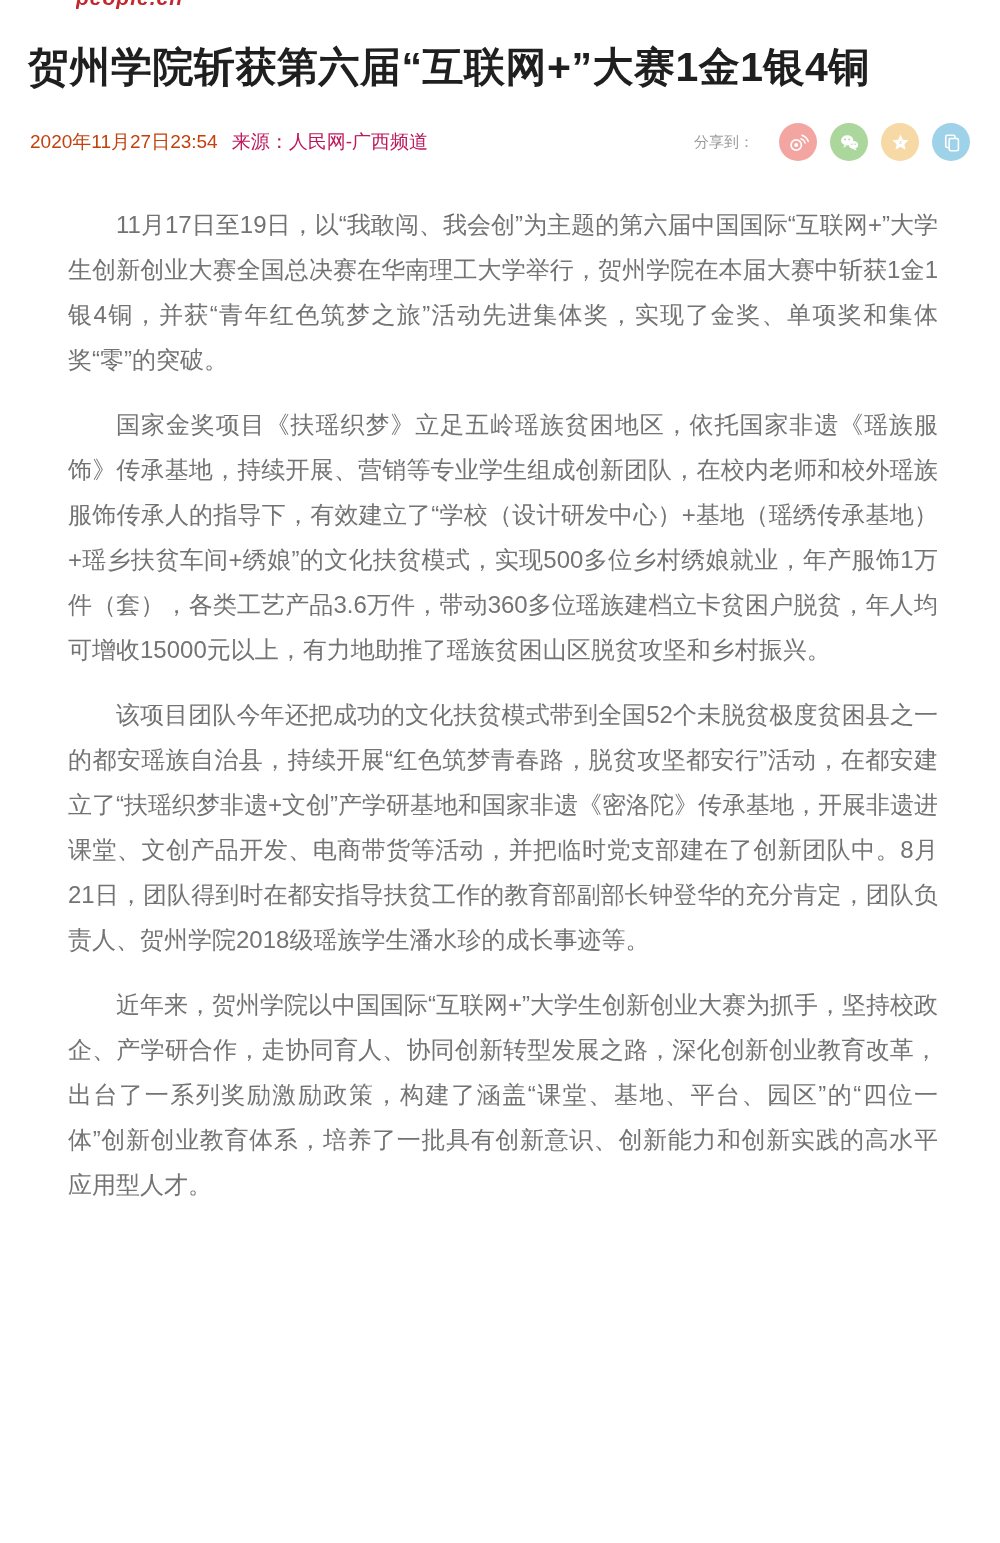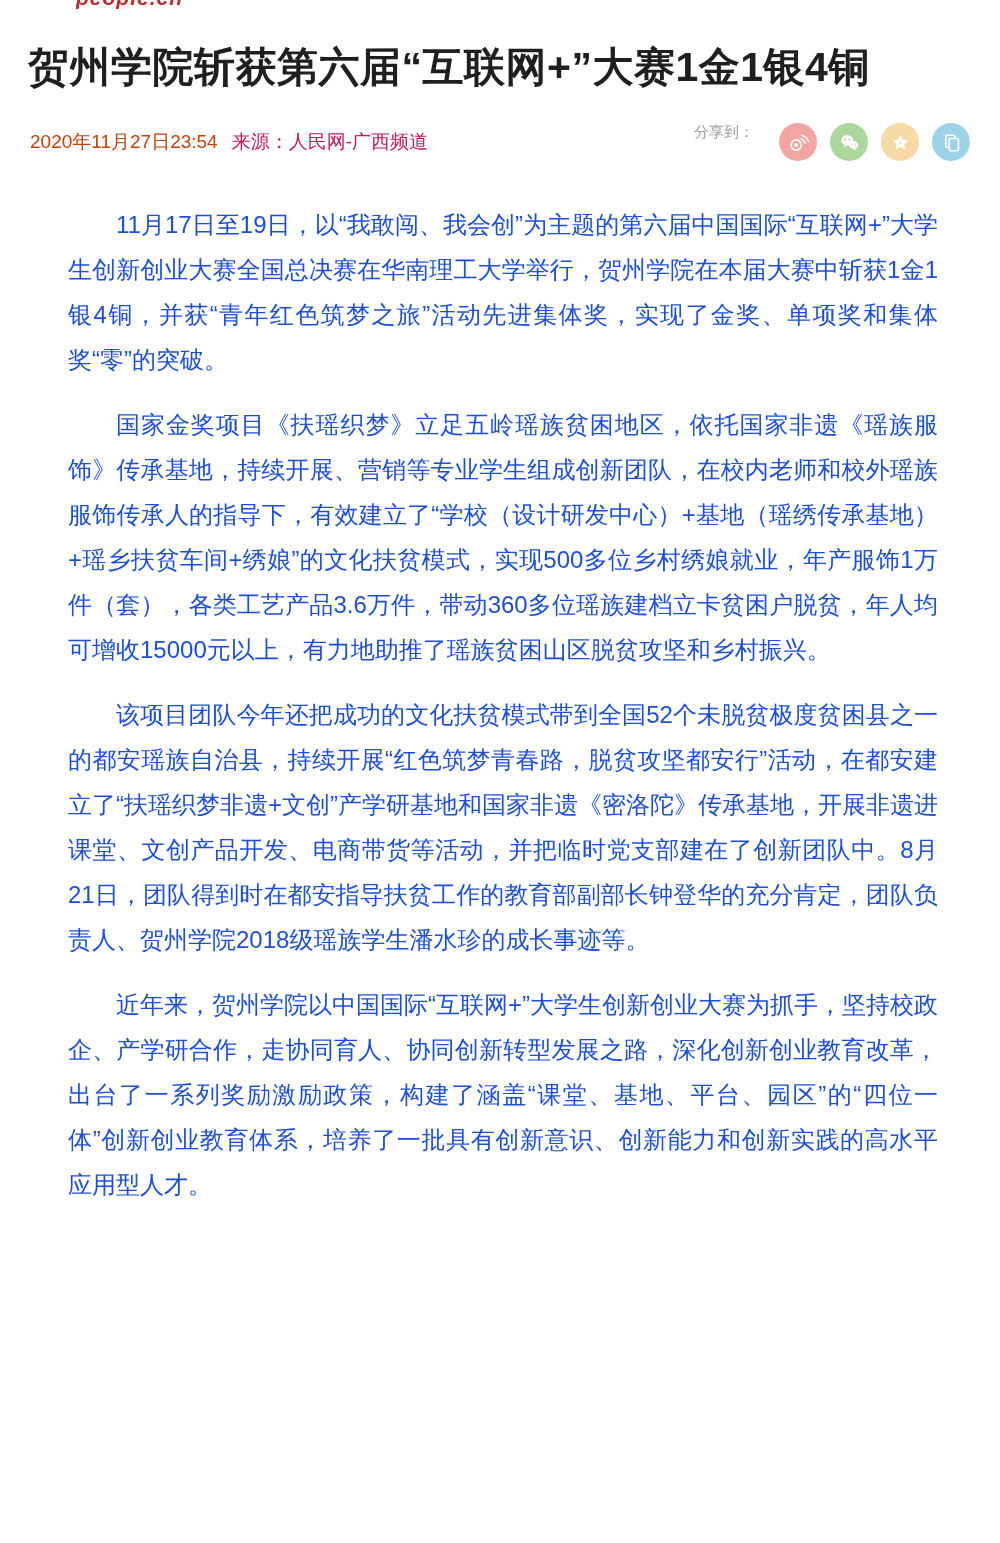--- a/index.html
+++ b/index.html
@@ -53,20 +53,21 @@
     color: #c2410c;
   }
   .source-text {
     font-size: 19px;
     color: #be185d;
     margin-left: 14px;
   }
   .share-group {
     margin-left: auto;
     display: flex;
+    align-items: center;
   }
   .share-label {
     font-size: 15px;
     color: #9a9a9a;
     margin-right: 12px;
   }
   .share-circle {
     width: 38px;
     height: 38px;
     border-radius: 50%;
@@ -78,21 +79,21 @@
   }
   .share-circle svg { width: 23px; height: 23px; display: block; }
 
   
   .article-body {
     margin: 40px 62px 0 68px;
   }
   .article-body p {
     font-size: 24px;
     line-height: 45px;
-    color: #1d4ed8;
+    color: #737373;
     text-indent: 2em;
     text-align: justify;
     margin-bottom: 20px;
     font-family: "Liberation Sans", "DejaVu Sans", sans-serif;
   }
 </style>
 </head>
 <body>
 
 <div class="logo-clip">

